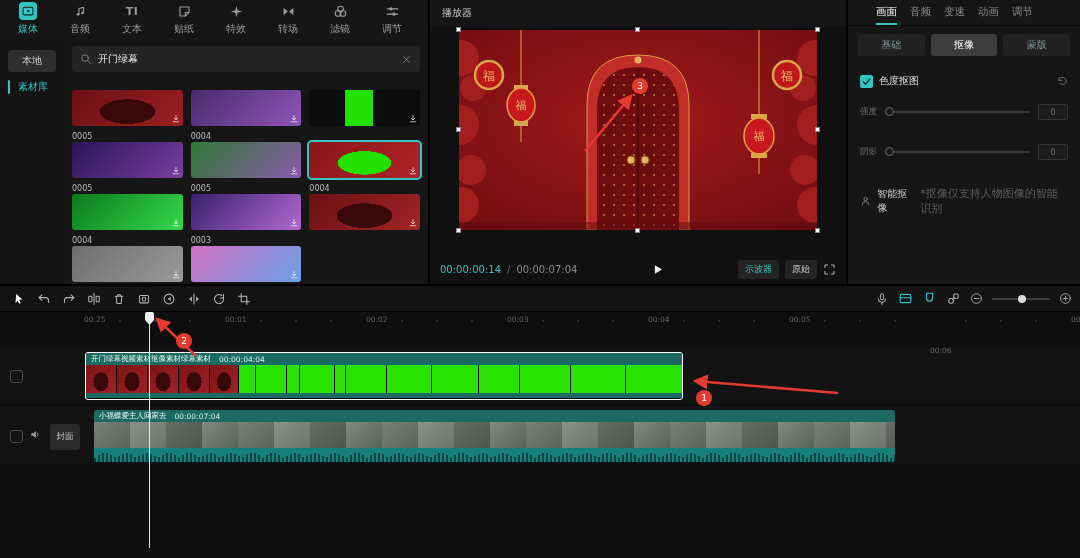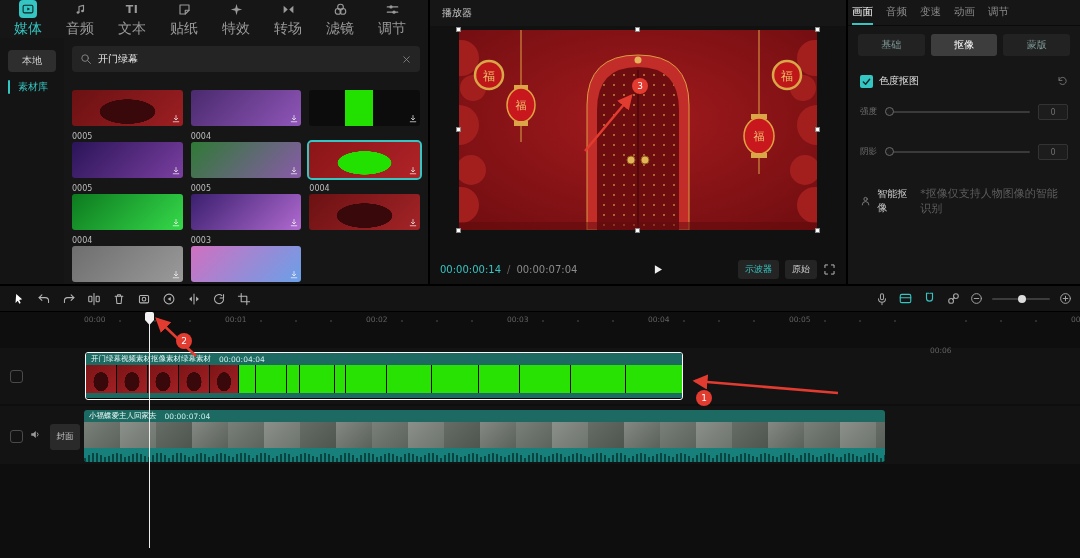--- a/index.html
+++ b/index.html
@@ -11,21 +11,21 @@
   
   .top{display:flex;gap:2px;height:284px}
   .left-panel{width:428px;background:#161616;display:flex;flex-direction:column}
   .player-panel{width:416px;background:#111;display:flex;flex-direction:column}
   .props-panel{flex:1;background:#161616;display:flex;flex-direction:column}
 
   
   .toolbar{height:38px;display:flex;align-items:center;padding:0 2px}
   .tb-item{width:52px;display:flex;flex-direction:column;align-items:center;gap:2px;color:#9a9a9a;cursor:pointer}
   .tb-item .ibox{width:18px;height:18px;display:flex;align-items:center;justify-content:center}
-  .tb-item span{font-size:14px}
+  .tb-item span{font-size:10px}
   .tb-item.active{color:#35c5c2}
   .tb-item.active .ibox{background:#35c5c2;color:#0a2422;border-radius:4px}
   .tb-text{font-size:11px;font-weight:bold;letter-spacing:.5px}
 
   .left-body{flex:1;display:flex;min-height:0}
   .sidebar{width:64px;background:#141414;padding-top:8px}
   .side-item{margin:4px 8px;padding:4px 8px;font-size:10px;color:#cfcfcf;border-radius:4px;cursor:pointer}
   .side-item.pill{background:#2e2e2e;text-align:center}
   .side-item.accent{color:#35c5c2;position:relative;padding-left:10px}
   .side-item.accent::before{content:"";position:absolute;left:0;top:4px;bottom:4px;width:2px;background:#35c5c2;border-radius:2px}
@@ -50,21 +50,21 @@
   .player-controls{margin-top:auto;height:30px;display:flex;align-items:center;padding:0 10px;gap:6px;font-size:10px}
   .t-cur{color:#35c5c2}.t-sep{color:#666}.t-total{color:#8a8a8a}
   .pc-center{flex:1;display:flex;justify-content:center}
   .pbtn{color:#eee;cursor:pointer}
   .chip{background:#242424;border-radius:3px;padding:3px 7px;font-size:9px;cursor:pointer}
   .chip.scope{color:#35c5c2}
   .chip.orig{color:#cfcfcf}
   .fs{color:#bbb;cursor:pointer}
 
   
-  .props-tabs{height:26px;display:flex;align-items:center;gap:13px;padding:0 4px;border-bottom:1px solid #0a0a0a;font-size:10.5px;color:#8a8a8a}
+  .props-tabs{height:26px;display:flex;align-items:center;gap:13px;padding:0 28px;border-bottom:1px solid #0a0a0a;font-size:10.5px;color:#8a8a8a}
   .ptab{cursor:pointer;height:100%;display:flex;align-items:center;border-bottom:2px solid transparent}
   .ptab.active{color:#fff;border-bottom-color:#35c5c2}
   .subtabs{display:flex;gap:6px;margin:8px 10px}
   .stab{flex:1;text-align:center;padding:4px 0;border-radius:3px;background:#222;color:#7f9a98;font-size:10px;cursor:pointer}
   .stab.active{background:#3d3d3d;color:#fff}
   .chroma-row{display:flex;align-items:center;gap:6px;margin:10px 12px 4px}
   .cbx{width:13px;height:13px;border-radius:2px;background:#35c5c2;color:#062a28;display:flex;align-items:center;justify-content:center;cursor:pointer}
   .chroma-label{color:#e2e2e2;font-size:10px}
   .reset{margin-left:auto;color:#777;cursor:pointer}
   .picker-row{display:flex;align-items:center;gap:6px;margin:8px 12px;color:#9a9a9a;font-size:9px}
@@ -102,21 +102,21 @@
   .clip{position:absolute;border-radius:3px;overflow:hidden;cursor:pointer}
   .clip1{left:85px;top:40px;width:598px;height:48px;border:1.5px solid #fff;background:#050505}
   .clip-header{height:12px;background:#1d6a63;display:flex;align-items:center;gap:8px;padding:0 5px;white-space:nowrap;overflow:hidden}
   .clip-header span{font-size:7.5px;color:#eafaf8}
   .clip-header .dur{color:#cfeeea}
   .clip1-body{height:28px;display:flex;align-items:stretch;gap:1px;background:#060606}
   .clip1-footer{height:5px;background:#1d6a63}
   .seg{flex:0 0 auto}
   .seg.green{background:#28e204}
   .seg.door{background:radial-gradient(ellipse 55% 75% at 50% 60%, #38080a 0 45%, transparent 46%), linear-gradient(135deg,#7d1416,#a02024)}
-  .clip2{left:84px;top:98px;width:801px;height:52px;background:#0a0a0a}
+  .clip2{left:94px;top:98px;width:801px;height:52px;background:#0a0a0a}
   .clip2-body{height:26px;display:flex;overflow:hidden}
   .clip2-body .f2{flex:0 0 36px;height:100%}
   .clip2-wave{height:14px;background:#17807a;position:relative;overflow:hidden}
   .wbar{position:absolute;bottom:0;width:2px;background:#0a4440}
   .playhead{position:absolute;left:149px;top:0;height:236px;width:1px;background:#ececec;cursor:ew-resize}
   .ph-handle{position:absolute;left:-4px;top:0;width:9px;height:13px;background:#f2f2f2;border-radius:2px;clip-path:polygon(0 0,100% 0,100% 62%,50% 100%,0 62%)}
 
   
   .ann-svg{position:absolute;inset:0;pointer-events:none;z-index:40}
   .ann-circle{position:absolute;width:16px;height:16px;border-radius:50%;background:#e23b30;color:#fff;font-size:9px;display:flex;align-items:center;justify-content:center;z-index:41;pointer-events:none}
@@ -538,21 +538,21 @@
           <circle cx="10" cy="10" r="7.5"></circle>
           <path d="M6.5 10h7M10 6.5v7"></path>
         </svg>
     </div>
   </div>
 
   <div class="timeline">
     <div class="lane lane1"></div>
     <div class="lane lane2"></div>
     <div class="ruler" id="ruler">
-        <span class="rl" style="left: 84px;">00:00</span>
+        <span class="rl" style="left: 84px;">00:25</span>
         <i class="rdot" style="left: 119px;"></i>
         <i class="rdot" style="left: 154px;"></i>
         <i class="rdot" style="left: 189px;"></i>
         <span class="rl" style="left: 225px;">00:01</span>
         <i class="rdot" style="left: 260px;"></i>
         <i class="rdot" style="left: 295px;"></i>
         <i class="rdot" style="left: 330px;"></i>
         <span class="rl" style="left: 366px;">00:02</span>
         <i class="rdot" style="left: 401px;"></i>
         <i class="rdot" style="left: 436px;"></i>

